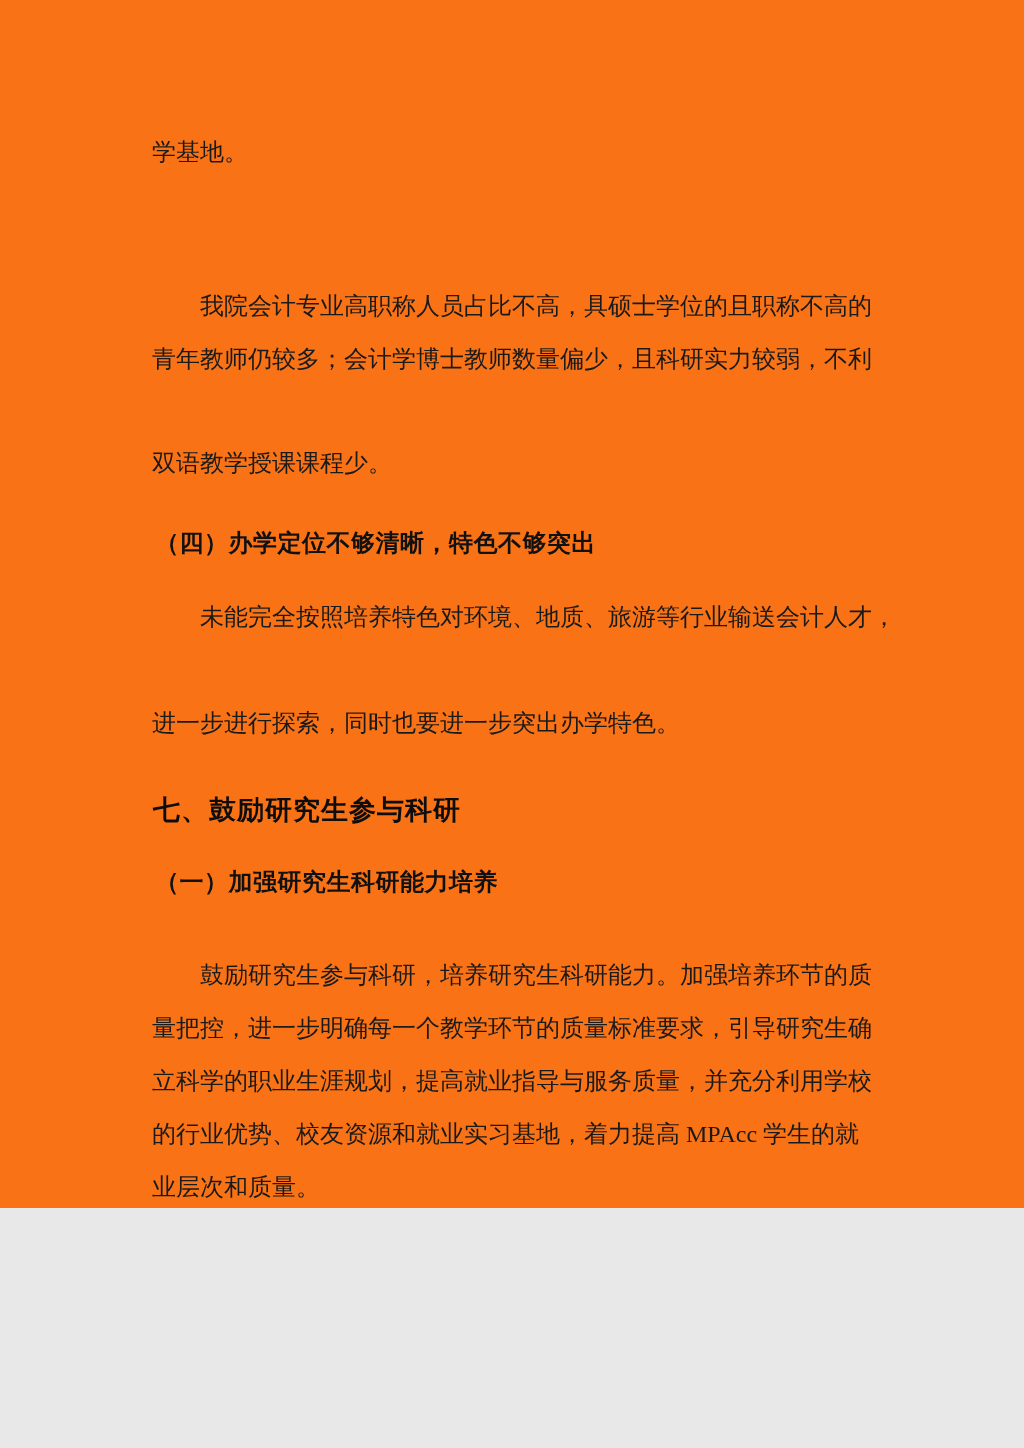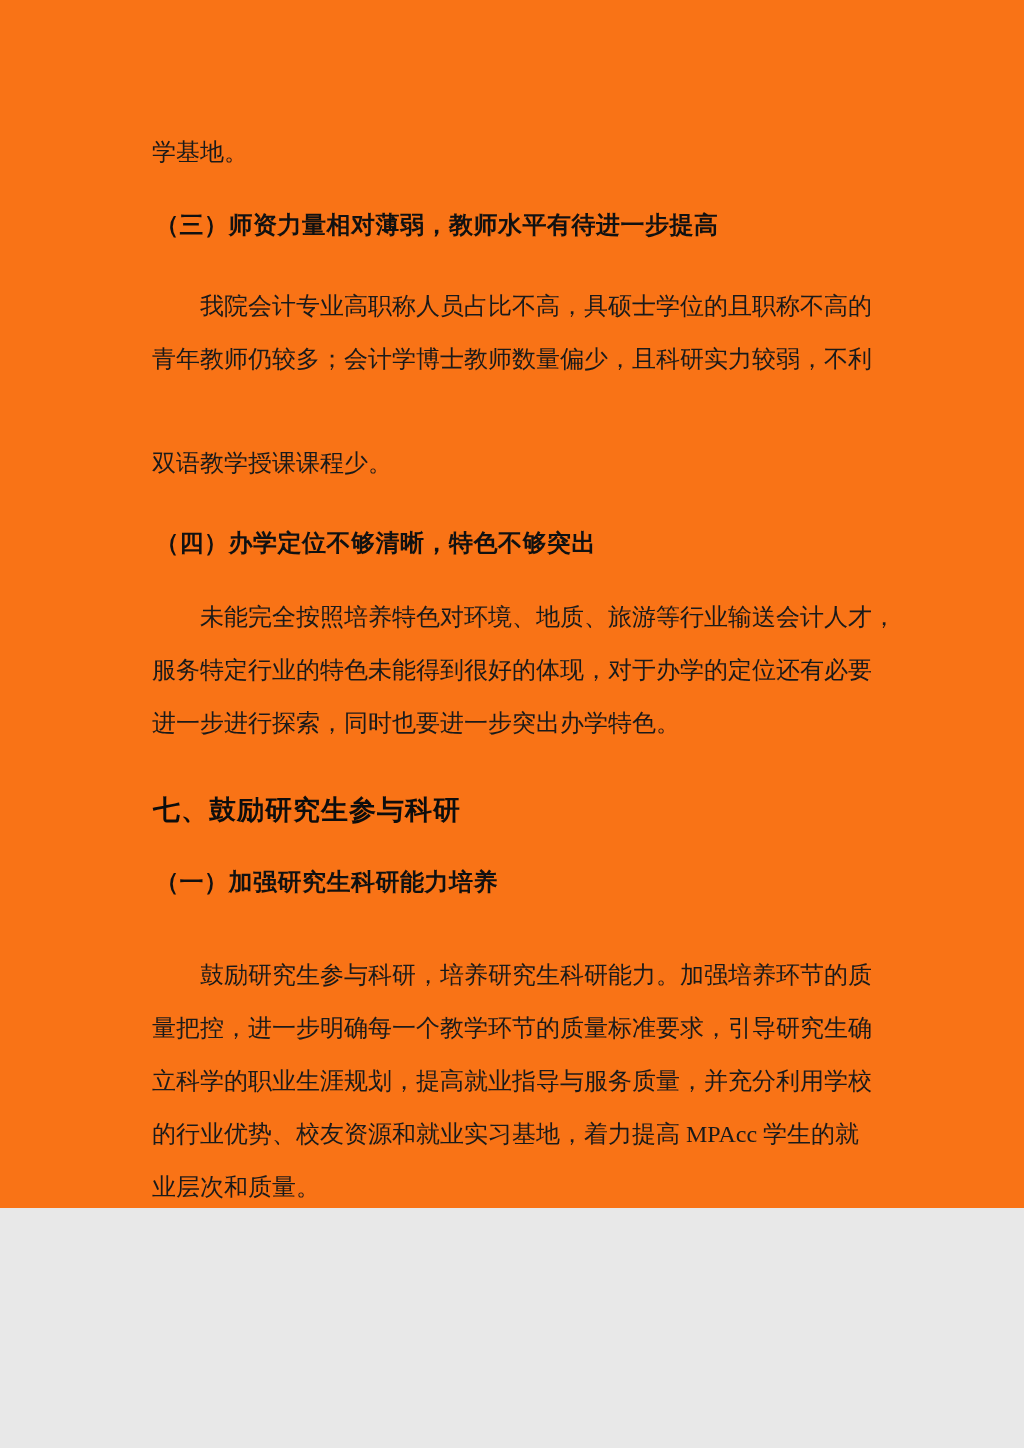--- a/index.html
+++ b/index.html
@@ -50,30 +50,28 @@
     color: #2b2b2b;
   }
 </style>
 </head>
 <body>
 
 <div class="page">
 
   <div class="line body-text" style="top:139px; left:152px;">学基地。</div>
 
-  <div class="line section-heading" style="top:211px; left:155px;">（三）师资力量相对薄弱，教师水平有待进一步提高</div>
 
   <div class="line body-text" style="top:293px; left:200px;">我院会计专业高职称人员占比不高，具硕士学位的且职称不高的</div>
   <div class="line body-text" style="top:346px; left:152px;">青年教师仍较多；会计学博士教师数量偏少，且科研实力较弱，不利</div>
   <div class="line body-text" style="top:450px; left:152px;">双语教学授课课程少。</div>
 
   <div class="line section-heading" style="top:529px; left:155px;">（四）办学定位不够清晰，特色不够突出</div>
 
   <div class="line body-text" style="top:604px; left:200px;">未能完全按照培养特色对环境、地质、旅游等行业输送会计人才，</div>
-  <div class="line body-text" style="top:657px; left:152px;">服务特定行业的特色未能得到很好的体现，对于办学的定位还有必要</div>
   <div class="line body-text" style="top:710px; left:152px;">进一步进行探索，同时也要进一步突出办学特色。</div>
 
   <div class="line chapter-heading" style="top:795px; left:153px;">七、鼓励研究生参与科研</div>
 
   <div class="line section-heading" style="top:868px; left:155px;">（一）加强研究生科研能力培养</div>
 
   <div class="line body-text" style="top:962px; left:200px;">鼓励研究生参与科研，培养研究生科研能力。加强培养环节的质</div>
   <div class="line body-text" style="top:1015px; left:152px;">量把控，进一步明确每一个教学环节的质量标准要求，引导研究生确</div>
   <div class="line body-text" style="top:1068px; left:152px;">立科学的职业生涯规划，提高就业指导与服务质量，并充分利用学校</div>
   <div class="line body-text" style="top:1121px; left:152px;">的行业优势、校友资源和就业实习基地，着力提高 MPAcc 学生的就</div>

